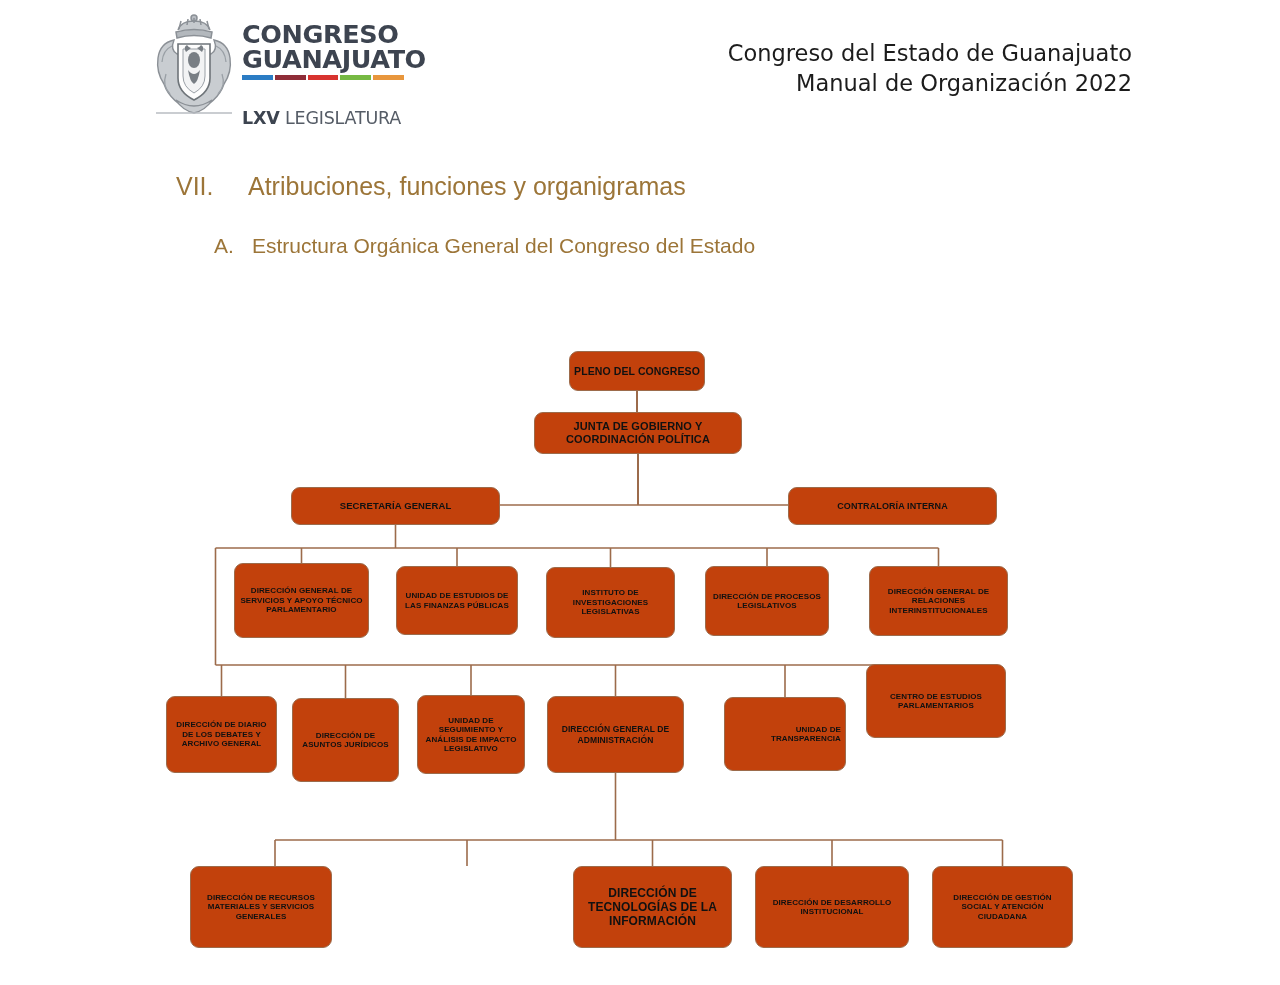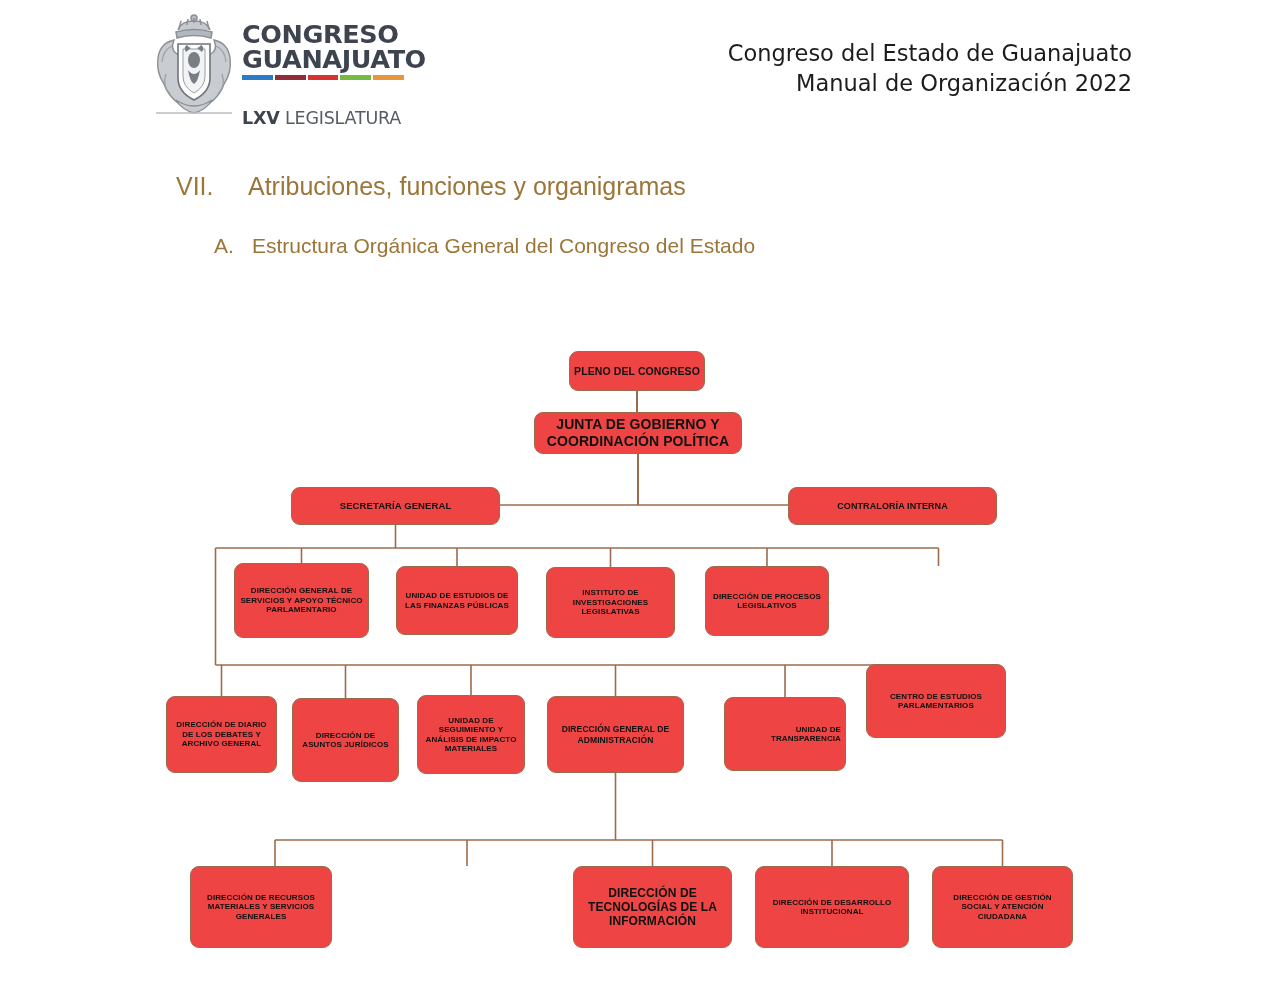--- a/index.html
+++ b/index.html
@@ -111,21 +111,21 @@
     left: 0; top: 0;
     width: 1280px;
     height: 985px;
     pointer-events: none;
   }
   .node {
     position: absolute;
     box-sizing: border-box;
     border: 1.6px solid #9c6b4b;
     border-radius: 9px;
-    background: #ef4444;
+    background: #c2410c;
     display: flex;
     align-items: center;
     justify-content: center;
     text-align: center;
     color: #111111;
     font-weight: bold;
     letter-spacing: 0.1px;
     line-height: 1.18;
     padding: 2px 4px;
   }
@@ -206,49 +206,52 @@
         <line x1="275" y1="840" x2="1002.5" y2="840" stroke="#9c6b4b" stroke-width="1.6"></line>
         <line x1="275" y1="840" x2="275" y2="866" stroke="#9c6b4b" stroke-width="1.6"></line>
         <line x1="467" y1="840" x2="467" y2="866" stroke="#9c6b4b" stroke-width="1.6"></line>
         <line x1="652.5" y1="840" x2="652.5" y2="866" stroke="#9c6b4b" stroke-width="1.6"></line>
         <line x1="832" y1="840" x2="832" y2="866" stroke="#9c6b4b" stroke-width="1.6"></line>
         <line x1="1002.5" y1="840" x2="1002.5" y2="866" stroke="#9c6b4b" stroke-width="1.6"></line>
       </svg>
   <div class="node" style="left: 569px; top: 351px; width: 136px; height: 40px; font-size: 10.5px; border-color: rgb(156, 107, 75);">
         <span>PLENO DEL CONGRESO</span>
       </div>
-      <div class="node" style="left: 534px; top: 412px; width: 208px; height: 42px; font-size: 14px; border-color: rgb(156, 107, 75);">
+      <div class="node" style="left: 534px; top: 412px; width: 208px; height: 42px; font-size: 11px; border-color: rgb(156, 107, 75);">
         <span>JUNTA DE GOBIERNO Y COORDINACIÓN POLÍTICA</span>
       </div>
       <div class="node" style="left: 291px; top: 487px; width: 209px; height: 38px; font-size: 9.5px; border-color: rgb(156, 107, 75);">
         <span>SECRETARÍA GENERAL</span>
       </div>
       <div class="node" style="left: 788px; top: 487px; width: 209px; height: 38px; font-size: 9px; border-color: rgb(156, 107, 75);">
         <span>CONTRALORÍA INTERNA</span>
       </div>
       <div class="node" style="left: 234px; top: 563px; width: 135px; height: 75px; font-size: 8px; border-color: rgb(156, 107, 75);">
         <span>DIRECCIÓN GENERAL DE SERVICIOS Y APOYO TÉCNICO PARLAMENTARIO</span>
       </div>
       <div class="node" style="left: 396px; top: 566px; width: 122px; height: 69px; font-size: 8px; border-color: rgb(156, 107, 75);">
         <span>UNIDAD DE ESTUDIOS DE LAS FINANZAS PÚBLICAS</span>
       </div>
       <div class="node" style="left: 546px; top: 567px; width: 129px; height: 71px; font-size: 8px; border-color: rgb(156, 107, 75);">
         <span>INSTITUTO DE INVESTIGACIONES LEGISLATIVAS</span>
       </div>
       <div class="node" style="left: 705px; top: 566px; width: 124px; height: 70px; font-size: 8px; border-color: rgb(156, 107, 75);">
         <span>DIRECCIÓN DE PROCESOS LEGISLATIVOS</span>
       </div>
+      <div class="node" style="left: 869px; top: 566px; width: 139px; height: 70px; font-size: 8px; border-color: rgb(156, 107, 75);">
+        <span>DIRECCIÓN GENERAL DE RELACIONES INTERINSTITUCIONALES</span>
+      </div>
       <div class="node" style="left: 166px; top: 696px; width: 111px; height: 77px; font-size: 8px; border-color: rgb(156, 107, 75);">
         <span>DIRECCIÓN DE DIARIO DE LOS DEBATES Y ARCHIVO GENERAL</span>
       </div>
       <div class="node" style="left: 292px; top: 698px; width: 107px; height: 84px; font-size: 8px; border-color: rgb(156, 107, 75);">
         <span>DIRECCIÓN DE ASUNTOS JURÍDICOS</span>
       </div>
       <div class="node" style="left: 417px; top: 695px; width: 108px; height: 79px; font-size: 8px; border-color: rgb(156, 107, 75);">
-        <span>UNIDAD DE SEGUIMIENTO Y ANÁLISIS DE IMPACTO MATERIALES</span>
+        <span>UNIDAD DE SEGUIMIENTO Y ANÁLISIS DE IMPACTO LEGISLATIVO</span>
       </div>
       <div class="node" style="left: 547px; top: 696px; width: 137px; height: 77px; font-size: 8.5px; border-color: rgb(156, 107, 75);">
         <span>DIRECCIÓN GENERAL DE ADMINISTRACIÓN</span>
       </div>
       <div class="node" style="left: 724px; top: 697px; width: 122px; height: 74px; font-size: 8px; border-color: rgb(156, 107, 75); text-align: right;">
         <span>UNIDAD DE TRANSPARENCIA</span>
       </div>
       <div class="node" style="left: 866px; top: 664px; width: 140px; height: 74px; font-size: 8px; border-color: rgb(156, 107, 75);">
         <span>CENTRO DE ESTUDIOS PARLAMENTARIOS</span>
       </div>

